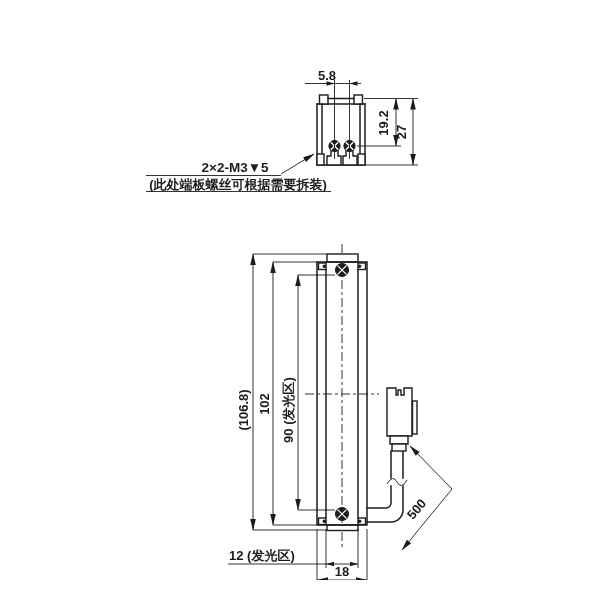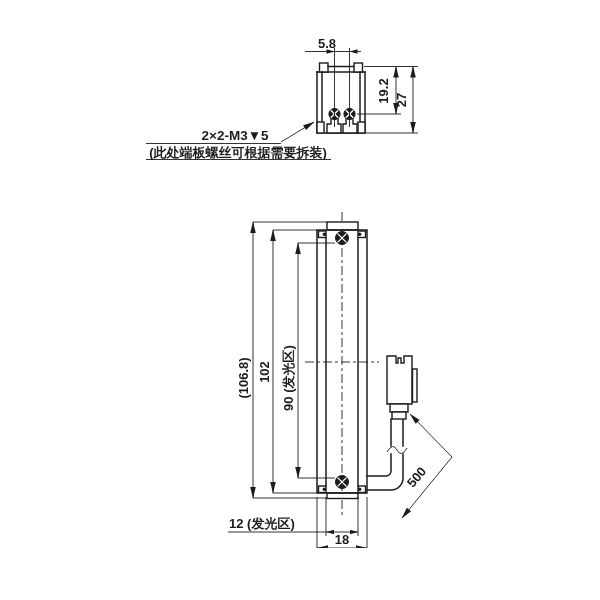--- a/index.html
+++ b/index.html
@@ -1,18 +1,19 @@
 <!DOCTYPE html>
 <html><head>
 <meta charset="utf-8">
 <style>
   html,body{margin:0;padding:0;background:#ffffff;}
   #stage{
     position:relative;width:600px;height:548px;background:#ffffff;overflow:hidden;
     font-family:"Liberation Sans",sans-serif;
+    margin-top:32px;
   }
   svg text{
     font-family:"Liberation Sans","DejaVu Sans",sans-serif;
     font-weight:700;
     fill:#1c1c1c;
   }
   .edge{stroke:#1c1c1c;stroke-width:1.5;fill:none;stroke-linecap:square;}
   .edgef{stroke:#1c1c1c;stroke-width:1.4;fill:#ffffff;}
   .thin{stroke:#1c1c1c;stroke-width:0.9;fill:none;}
   .cline{stroke:#1c1c1c;stroke-width:0.9;fill:none;stroke-dasharray:9 3 3 3;}

